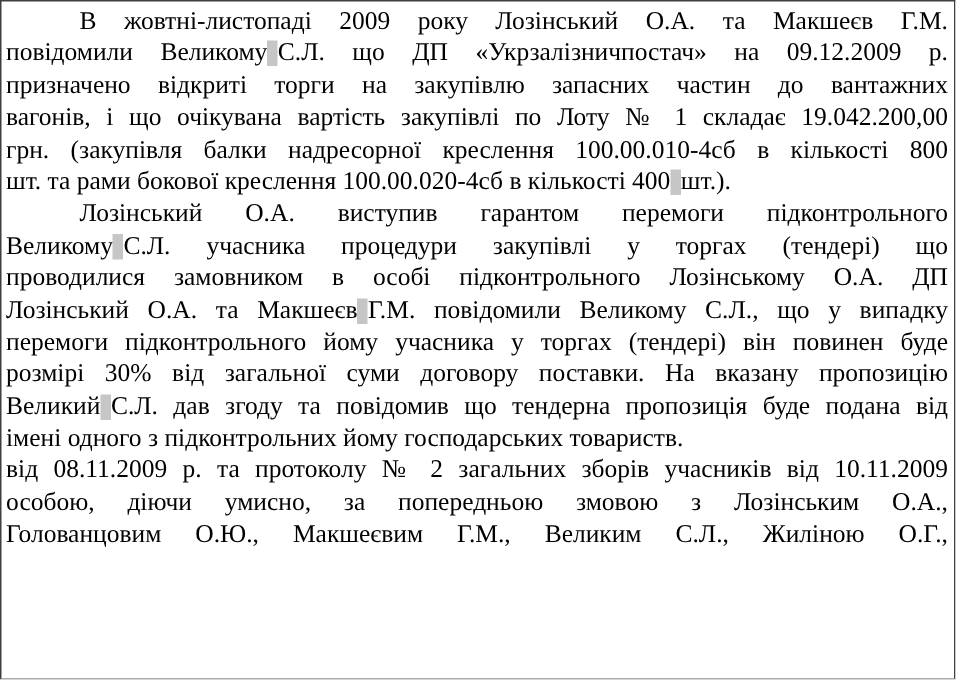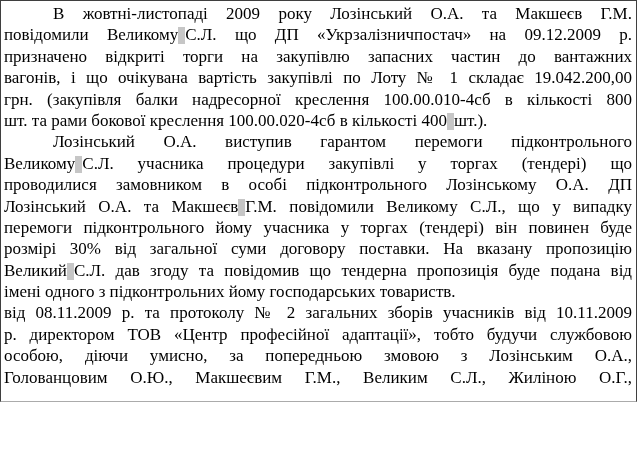--- a/index.html
+++ b/index.html
@@ -11,21 +11,21 @@
   }
   html,body{margin:0;padding:0;}
   body{
     width:637px;height:461px;
     background:var(--page-bg);
     font-family:"Liberation Serif","DejaVu Serif",serif;
     overflow:hidden;
   }
   .page{
     box-sizing:border-box;
-    width:637px;height:402px;
+    width:637px;height:453px;
     border:1px solid var(--border-color);
     border-bottom-color:var(--border-bottom-color);
     padding:2px 4px 0 3px;
     background:var(--page-bg);
     color:var(--text-color);
     font-size:17px;
     overflow:hidden;
   }
   .paragraph{margin:0;padding:0;}
   .line{
@@ -67,17 +67,16 @@
       <div class="line">Великому<span class="shaded-space">&nbsp;</span>С.Л. учасника процедури закупівлі у торгах (тендері) що</div>
       <div class="line">проводилися замовником в особі підконтрольного Лозінському О.А. ДП</div>
       <div class="line">Лозінський О.А. та Макшеєв<span class="shaded-space">&nbsp;</span>Г.М. повідомили Великому С.Л., що у випадку</div>
       <div class="line">перемоги підконтрольного йому учасника у торгах (тендері) він повинен буде</div>
       <div class="line">розмірі 30% від загальної суми договору поставки. На вказану пропозицію</div>
       <div class="line">Великий<span class="shaded-space">&nbsp;</span>С.Л. дав згоду та повідомив що тендерна пропозиція буде подана від</div>
       <div class="line last">імені одного з підконтрольних йому господарських товариств.</div>
     </div>
     <div class="paragraph">
       <div class="line">від 08.11.2009 р. та протоколу № 2 загальних зборів учасників від 10.11.2009</div>
-      <div class="line">р. директором ТОВ «Центр професійної адаптації», тобто будучи службовою</div>
       <div class="line">особою, діючи умисно, за попередньою змовою з Лозінським О.А.,</div>
       <div class="line">Голованцовим О.Ю., Макшеєвим Г.М., Великим С.Л., Жиліною О.Г.,</div>
     </div>
   </div>
 
 </body></html>

